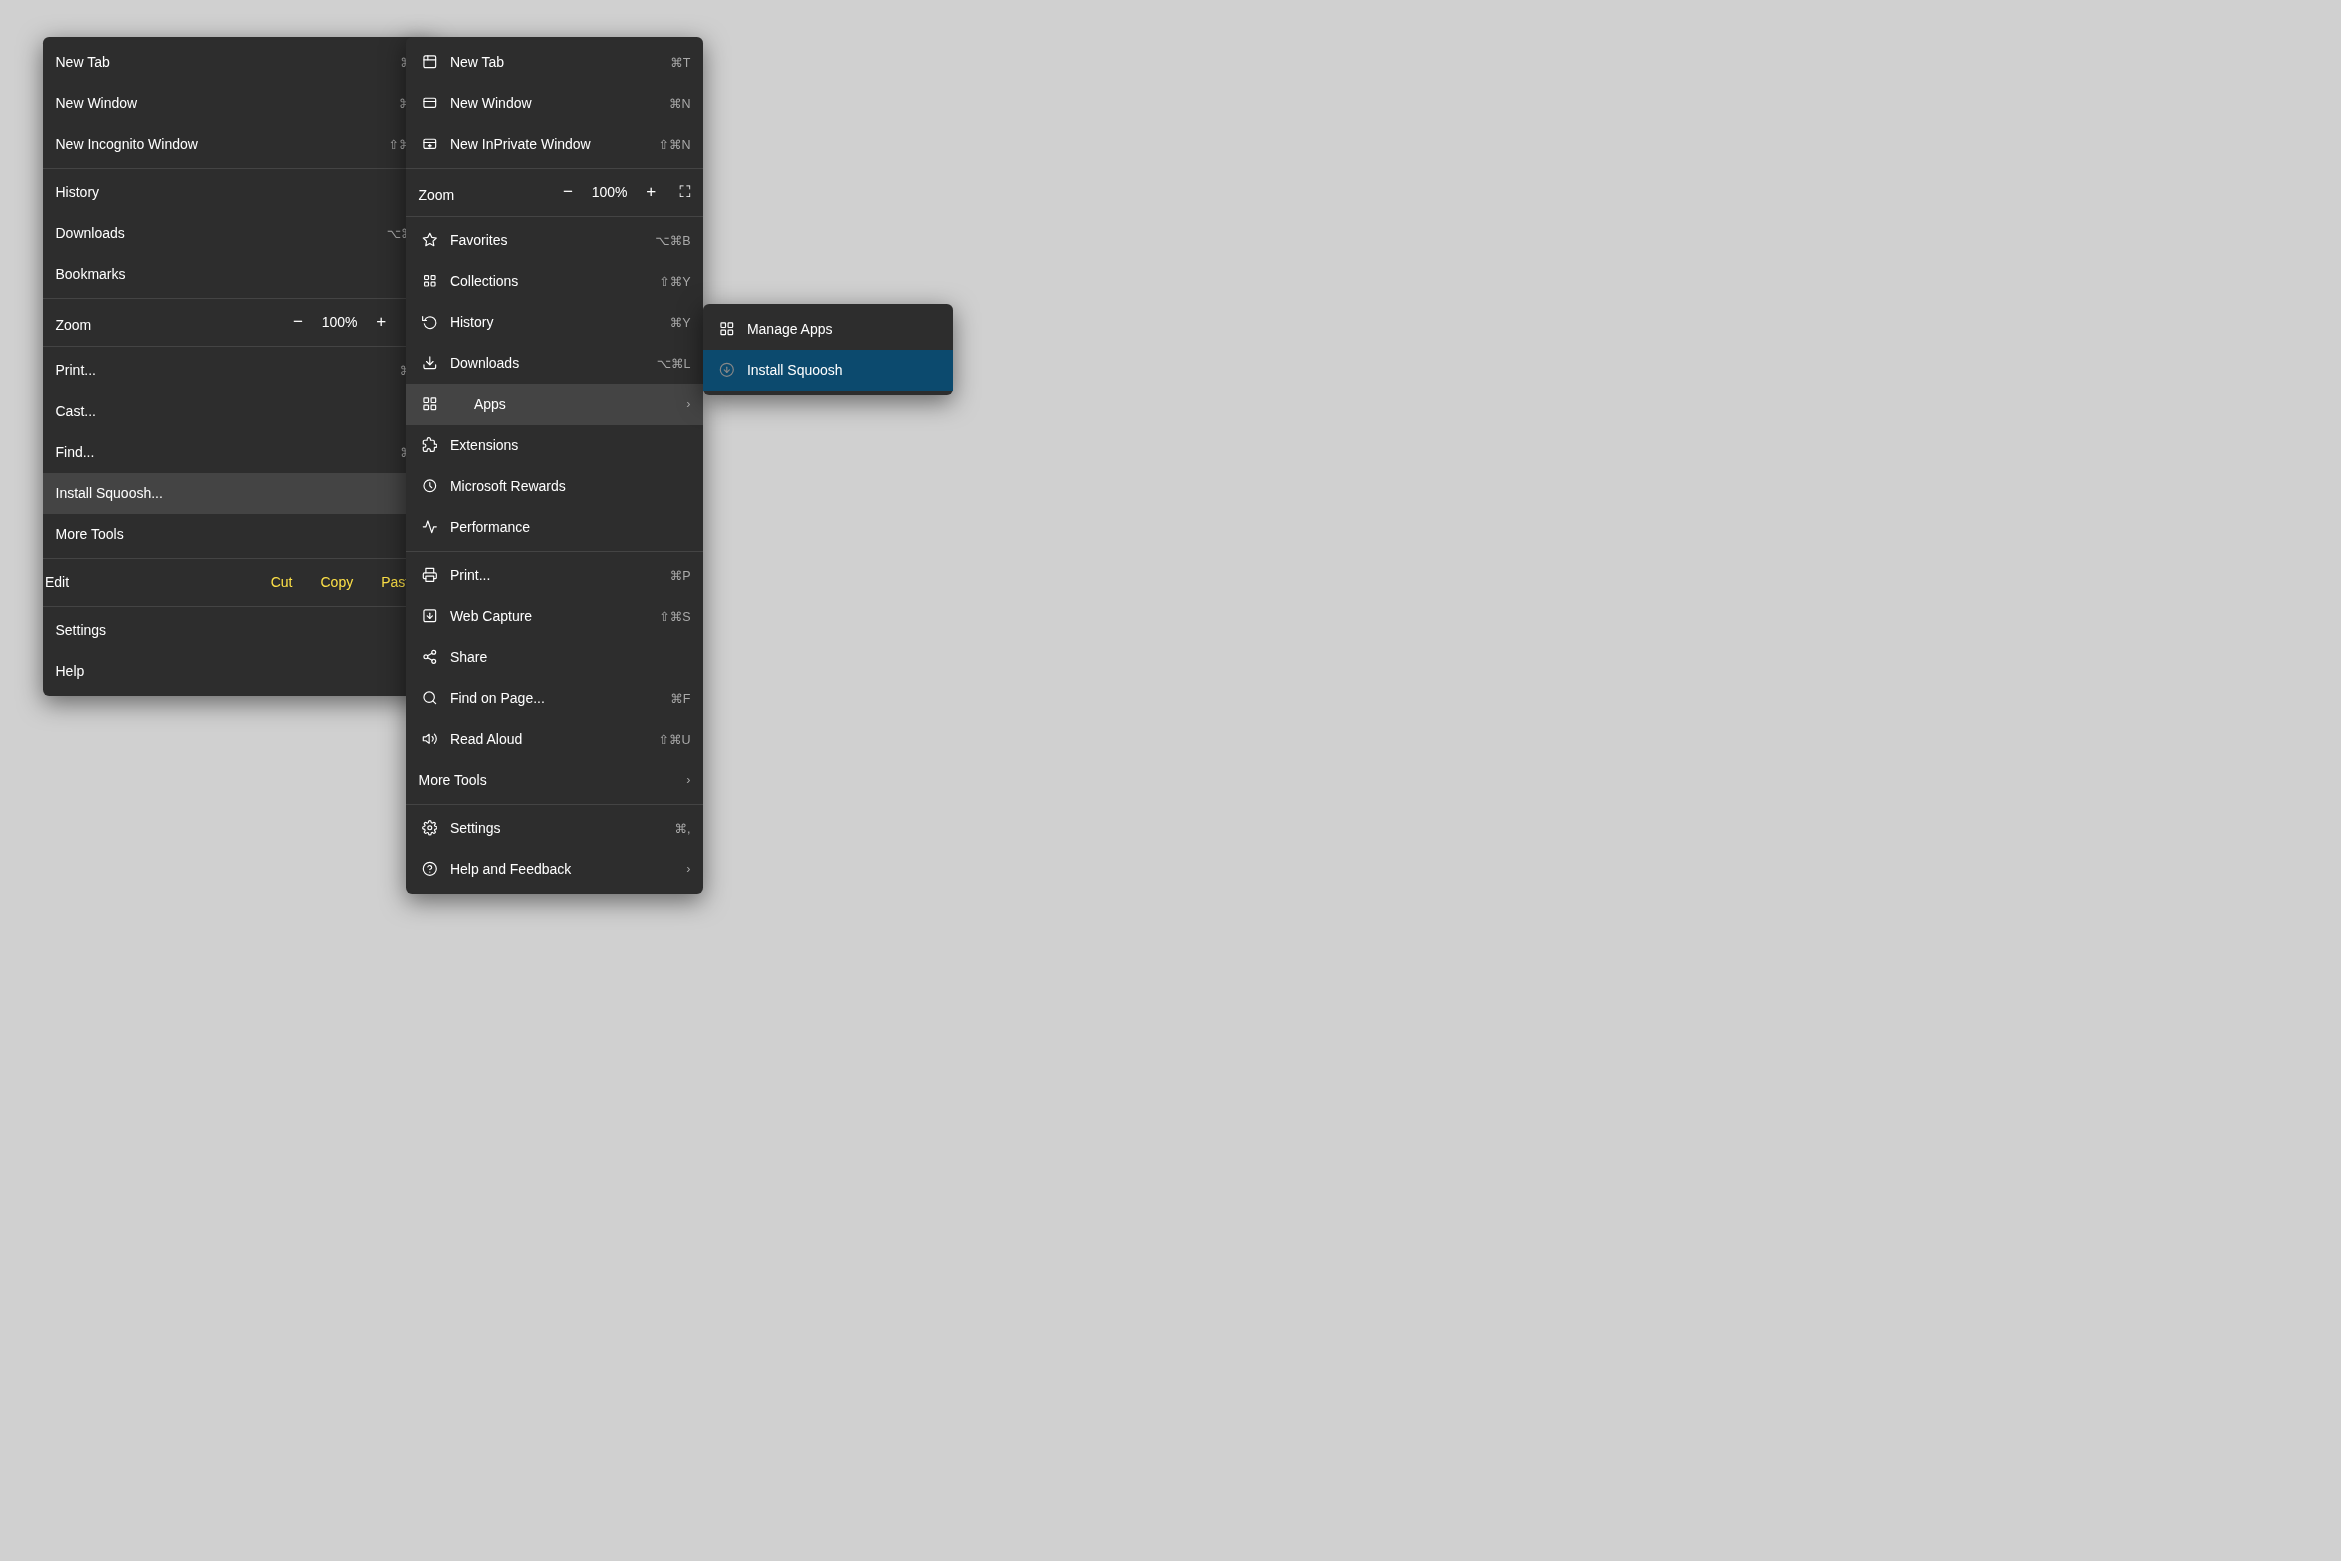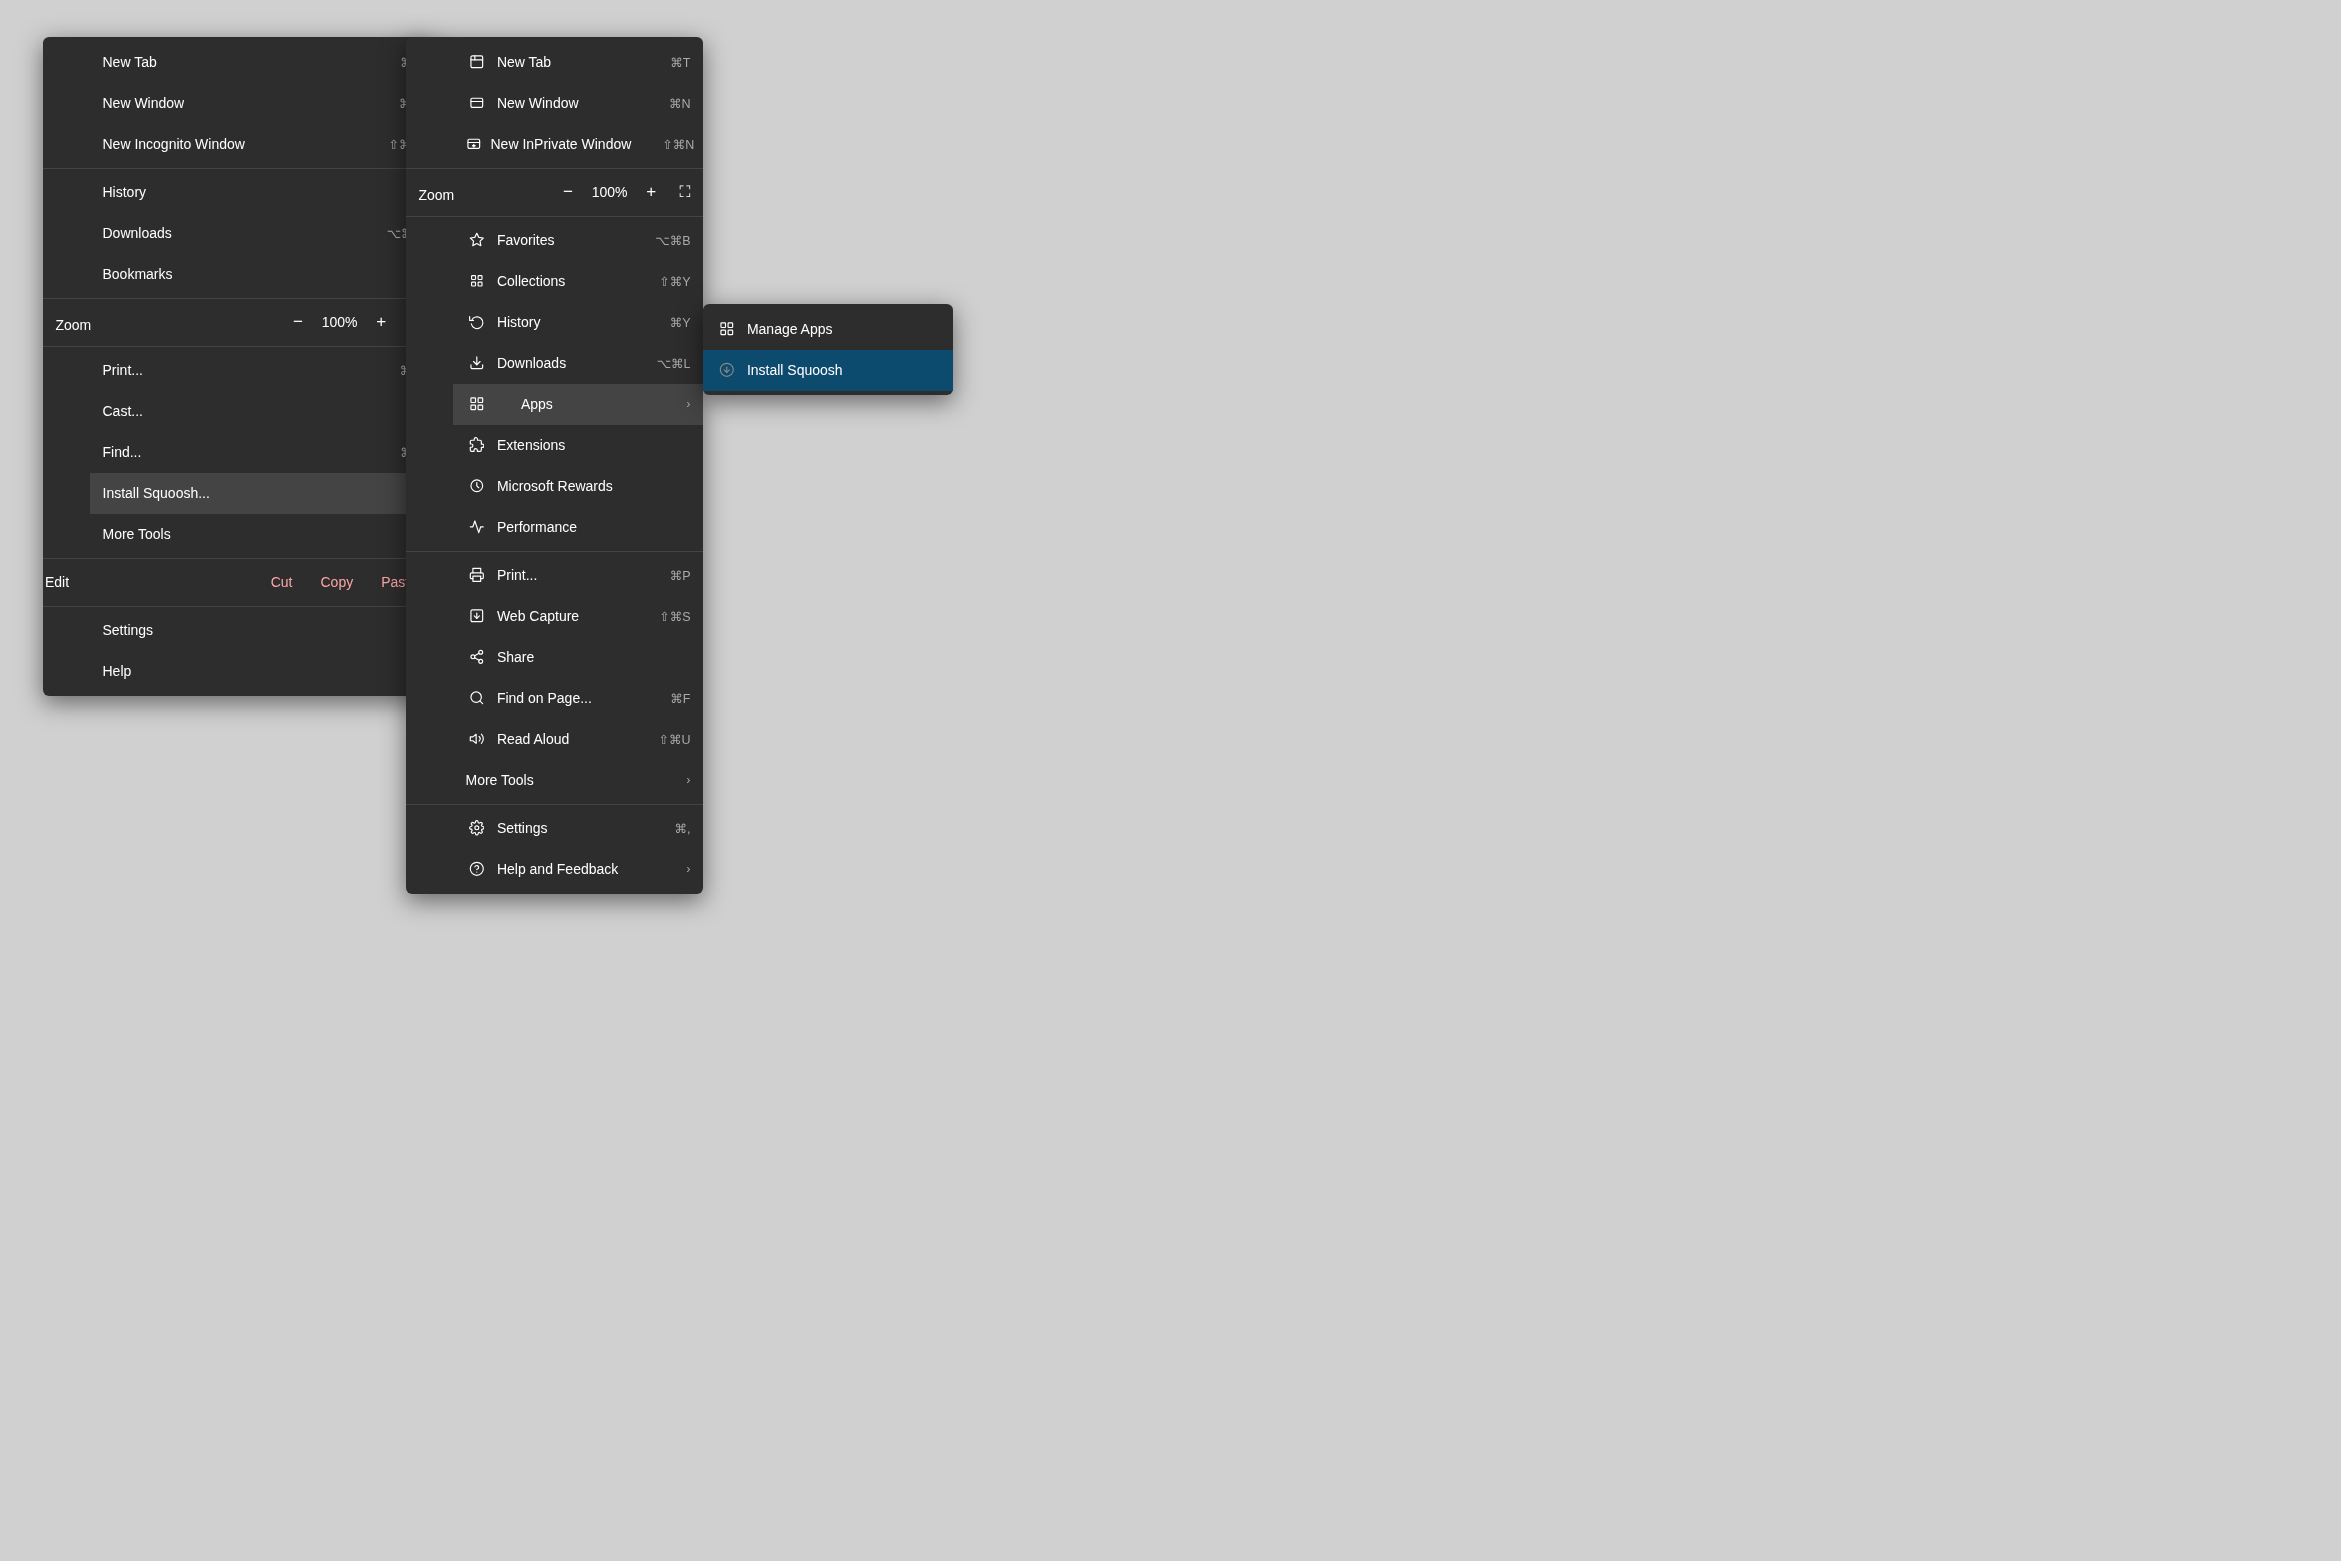--- a/index.html
+++ b/index.html
@@ -25,21 +25,20 @@
     .menu-item {
       display: flex;
       align-items: center;
       padding: 0 12.5px;
       height: 41px;
       cursor: pointer;
       color: #ffffff;
       font-size: 14px;
       white-space: nowrap;
       position: relative;
-      margin-left: 47px;
     }
 
     .menu-item:hover, .menu-item.active {
       background: #444444;
       gap: 24px;
     }
 
     .menu-item .item-label {
       flex: 1;
     }
@@ -126,21 +125,21 @@
     .edit-row .edit-label {
       flex: 1;
     }
 
     .edit-row .edit-actions {
       display: flex;
       gap: 0;
     }
 
     .edit-action {
-      color: #fca5a5;
+      color: #fde047;
       font-size: 14px;
       padding: 3.1px 14px;
       cursor: pointer;
       border-radius: 3.1px;
     }
 
     
     #chrome-menu {
       left: 43px;
       top: 37px;

